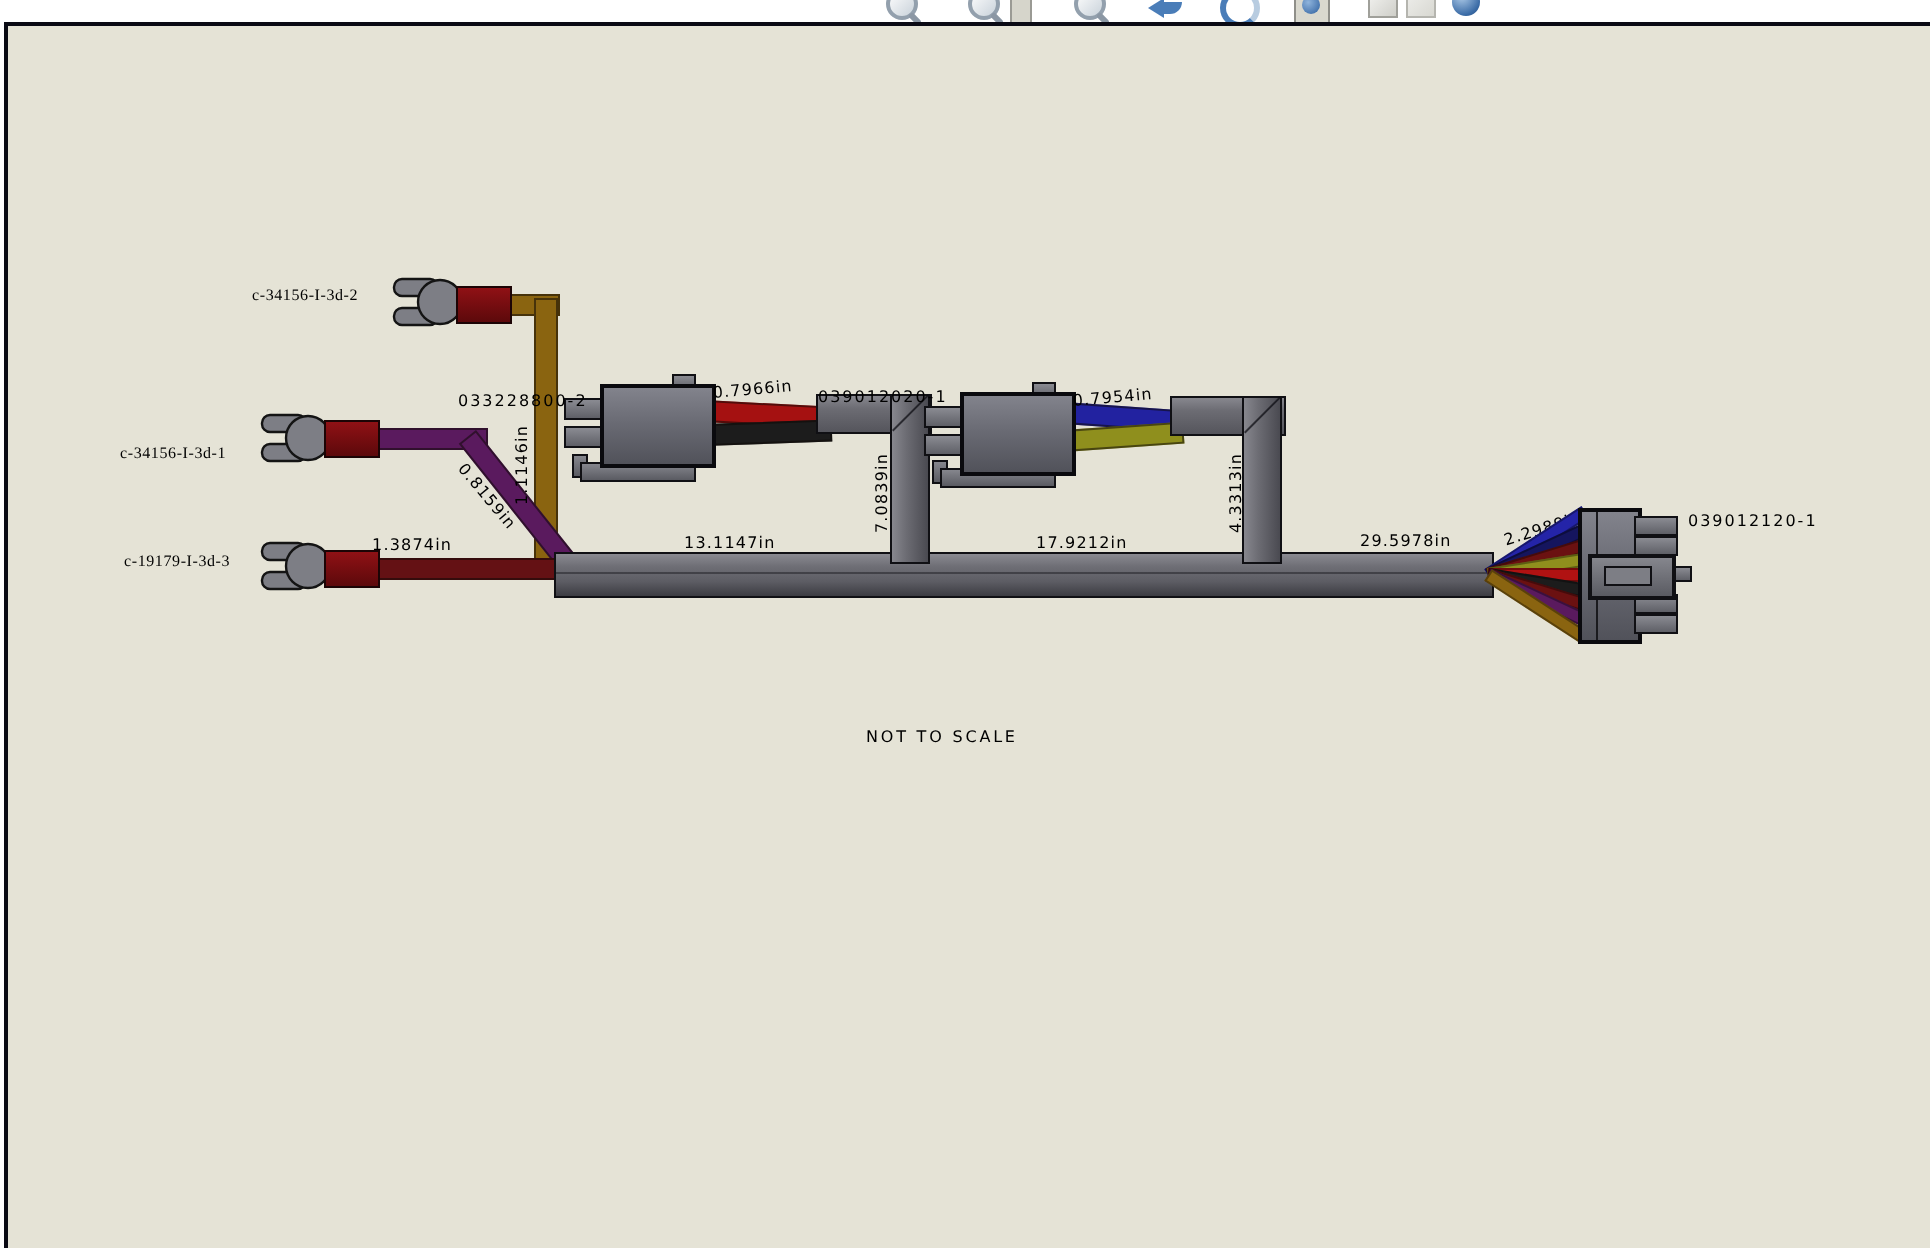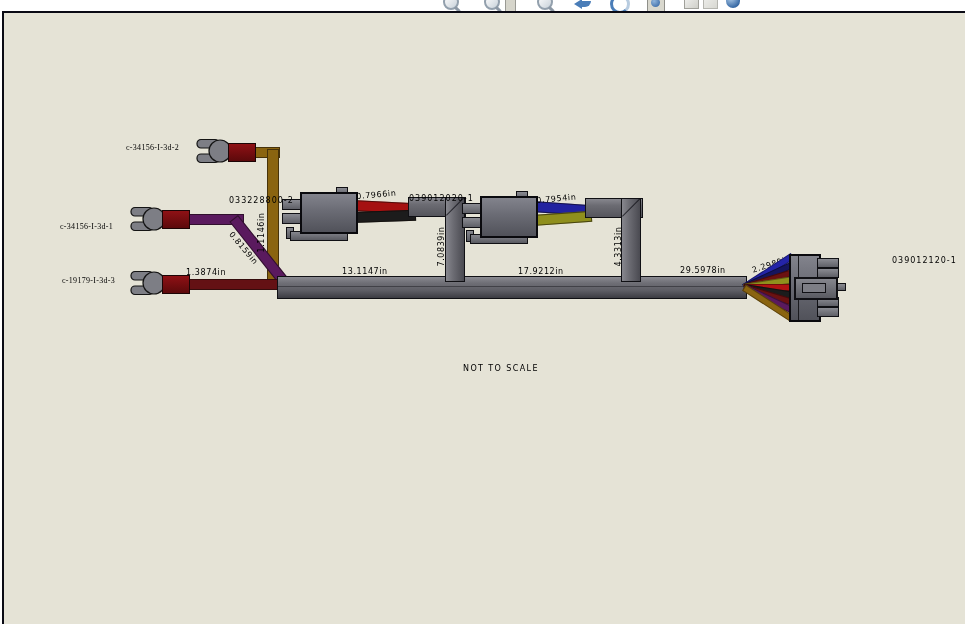--- a/index.html
+++ b/index.html
@@ -55,21 +55,21 @@
 
   
   .lbl{position:absolute;z-index:30;font-size:8px;line-height:9px;color:#000;
     letter-spacing:.6px;white-space:nowrap;}
   .lbl-part{letter-spacing:1px;}
   .lbl-term{letter-spacing:.3px;font-family:Liberation Serif, serif;}
   .lbl-v{width:60px;text-align:center;transform:rotate(-90deg);}
   .lbl-diag{transform-origin:0 0;transform:rotate(50deg);}
   .lbl-tilt{transform-origin:0 0;transform:rotate(-5deg);}
   .lbl-fan{z-index:10;transform-origin:0 0;transform:rotate(-17deg);}
-  .lbl-note{letter-spacing:1.4px;margin-left:30px;}
+  .lbl-note{letter-spacing:1.4px;}
 </style>
 </head>
 <body>
 
 <div id="stage">
 
   <div class="toolbar">
       <div class="tb-icon tb-magnifier" style="left: 13px;"></div>
       <div class="tb-icon tb-magnifier" style="left: 54px;"></div>
       <div class="tb-icon tb-small-button" style="left: 75px;"></div>
@@ -179,21 +179,21 @@
   <div class="conn-pin" style="left:834px;top:283px;width:10px;height:6px;z-index:22;"></div>
   <div class="conn-pin" style="left:817px;top:297px;width:20px;height:8px;z-index:22;"></div>
   <div class="conn-pin" style="left:817px;top:307px;width:20px;height:8px;z-index:22;"></div>
 
   <div class="lbl lbl-term" style="left:126px;top:143px;">c-34156-I-3d-2</div>
   <div class="lbl lbl-term" style="left:60px;top:222px;">c-34156-I-3d-1</div>
   <div class="lbl lbl-term" style="left:62px;top:276px;">c-19179-I-3d-3</div>
 
   <div class="lbl lbl-part" style="left:229px;top:196px;">033228800-2</div>
   <div class="lbl lbl-part" style="left:409px;top:194px;">039012020-1</div>
-  <div class="lbl lbl-part" style="left:844px;top:256px;margin-left:48px;">039012120-1</div>
+  <div class="lbl lbl-part" style="left:844px;top:256px;">039012120-1</div>
 
   <div class="lbl lbl-v" style="left:231px;top:228px;">1.1146in</div>
   <div class="lbl lbl-diag" style="left:234px;top:230px;">0.8159in</div>
   <div class="lbl" style="left:186px;top:268px;">1.3874in</div>
 
   <div class="lbl lbl-tilt" style="left:356px;top:192px;">0.7966in</div>
   <div class="lbl lbl-v" style="left:411px;top:242px;">7.0839in</div>
   <div class="lbl lbl-tilt" style="left:536px;top:196px;">0.7954in</div>
   <div class="lbl lbl-v" style="left:588px;top:242px;">4.3313in</div>
 

